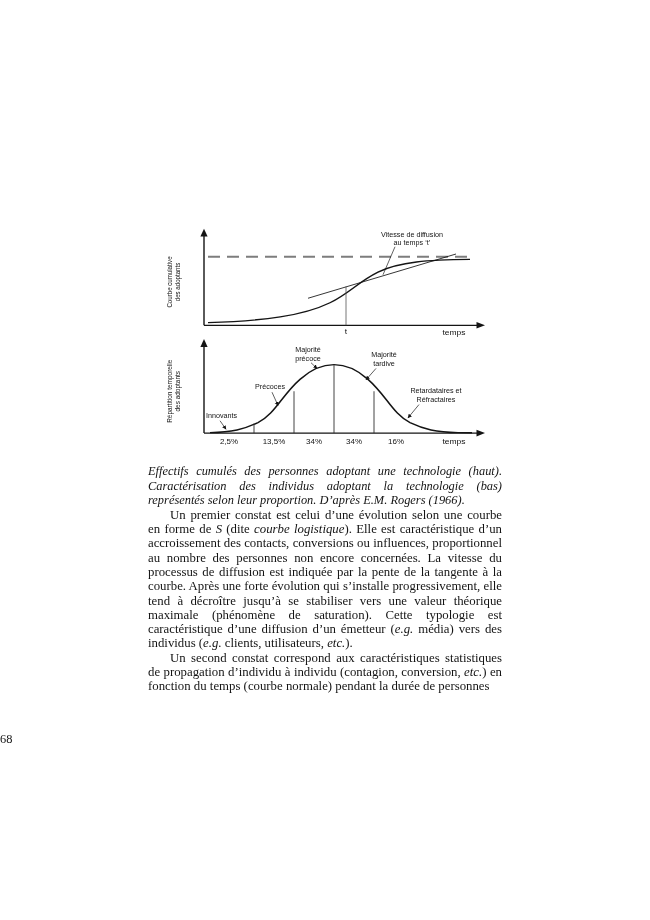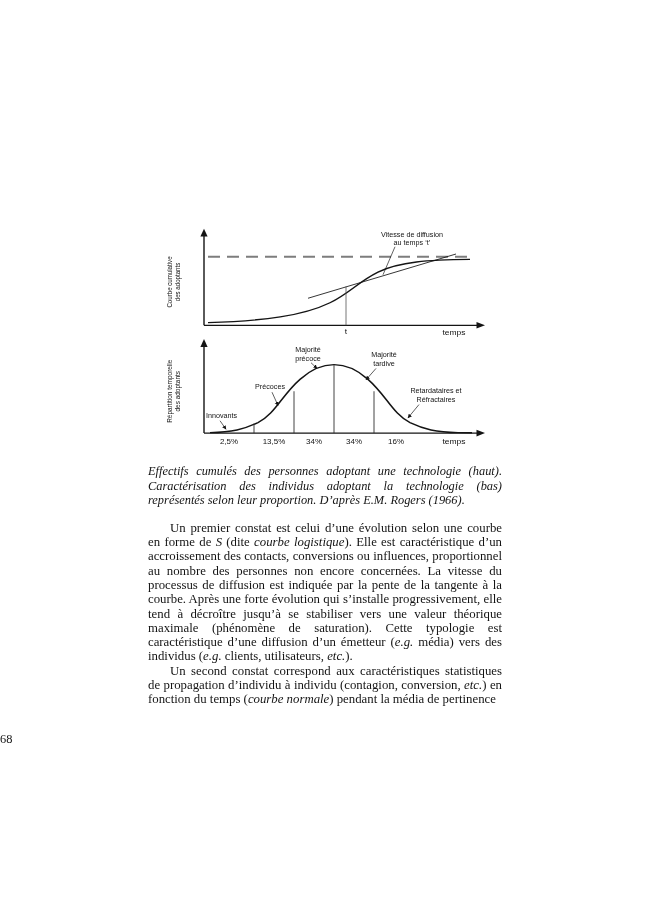--- a/index.html
+++ b/index.html
@@ -5,21 +5,21 @@
   html,body{margin:0;padding:0;background:#e9e9e9;}
   .page{position:relative;width:650px;height:920px;background:#ffffff;margin:0 auto;
         font-family:"Liberation Serif",serif;color:#141414;overflow:hidden;}
   .content{position:absolute;left:148px;top:226px;width:354px;}
   .chart{display:block;margin:0 auto;}
   svg text{font-family:"Liberation Sans",sans-serif;fill:#141414;}
   .figure-caption{text-align:center;font-size:12.4px;margin-top:6px;}
   .cap-title{font-style:italic;}
   .figure-description{font-style:italic;font-size:12.4px;line-height:14.6px;
         text-align:justify;margin-top:10px;}
-  .body-text{margin-top:13px;}
+  .body-text{}
   .body-text p{margin:0;font-size:12.8px;line-height:14.3px;text-align:justify;text-indent:22px;}
   .page-number{position:absolute;top:732px;left:0;width:100%;text-align:left;font-size:12.4px;}
 </style>
 </head>
 <body>
 
 <div class="page">
   <div class="content">
 
     <svg class="chart" viewBox="0 0 330 124" width="330" height="112" preserveAspectRatio="none">
@@ -88,18 +88,18 @@
 
       <text transform="rotate(-90 12 56)" x="12" y="56" text-anchor="middle" font-size="6.8">Répartition temporelle</text>
       <text transform="rotate(-90 20 56)" x="20" y="56" text-anchor="middle" font-size="6.8">des adoptants</text>
     </svg>
 
 
     <div class="figure-description">Effectifs cumulés des personnes adoptant une technologie (haut). Caractérisation des individus adoptant la technologie (bas) représentés selon leur proportion. D’après E.M. Rogers (1966).</div>
 
     <div class="body-text">
       <p><span>Un premier constat est celui d’une évolution selon une courbe en forme de </span><span style="font-style: italic;">S</span><span> (dite </span><span style="font-style: italic;">courbe logistique</span><span>). Elle est caractéristique d’un accroissement des contacts, conversions ou influences, proportionnel au nombre des personnes non encore concernées. La vitesse du processus de diffusion est indiquée par la pente de la tangente à la courbe. Après une forte évolution qui s’installe progressivement, elle tend à décroître jusqu’à se stabiliser vers une valeur théorique maximale (phénomène de saturation). Cette typologie est caractéristique d’une diffusion d’un émetteur (</span><span style="font-style: italic;">e.g.</span><span> média) vers des individus (</span><span style="font-style: italic;">e.g.</span><span> clients, utilisateurs, </span><span style="font-style: italic;">etc.</span><span>).</span></p>
-      <p><span>Un second constat correspond aux caractéristiques statistiques de propagation d’individu à individu (contagion, conversion, </span><span style="font-style: italic;">etc.</span><span>) en fonction du temps (</span><span style="font-style: italic;">courbe normale</span><span>) pendant la média de pertinence</span></p>
+      <p><span>Un second constat correspond aux caractéristiques statistiques de propagation d’individu à individu (contagion, conversion, </span><span style="font-style: italic;">etc.</span><span>) en fonction du temps (</span><span style="">courbe normale</span><span>) pendant la durée de personnes</span></p>
     </div>
   </div>
 
   <div class="page-number">68</div>
 </div>
 
 </body></html>

